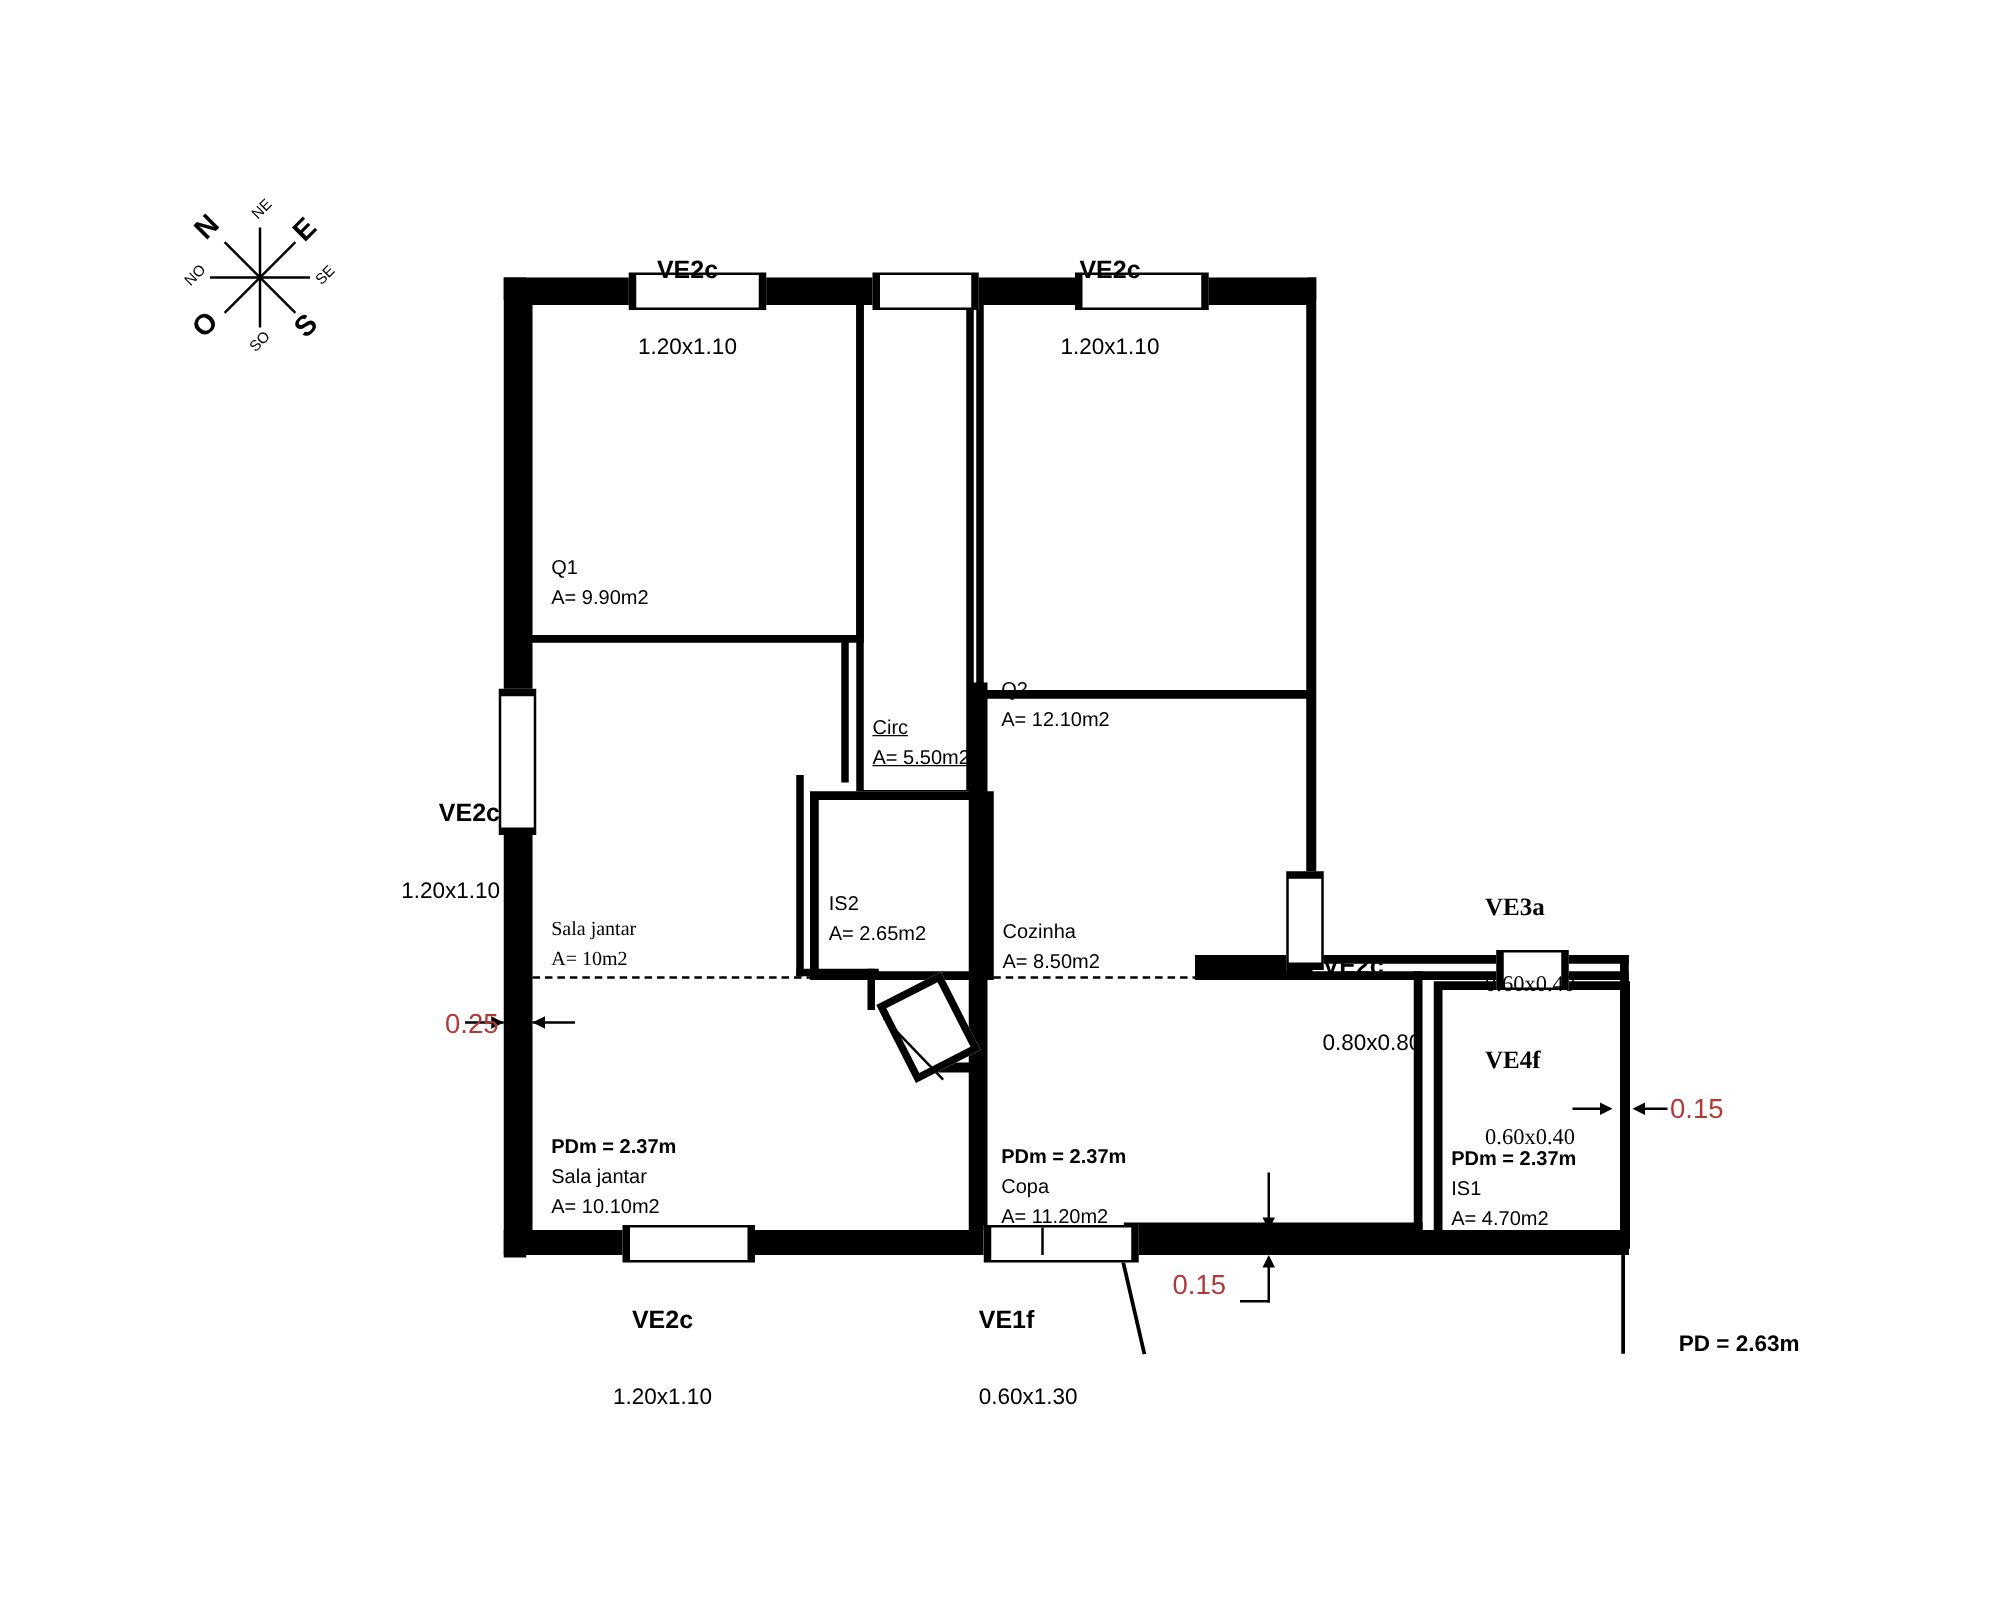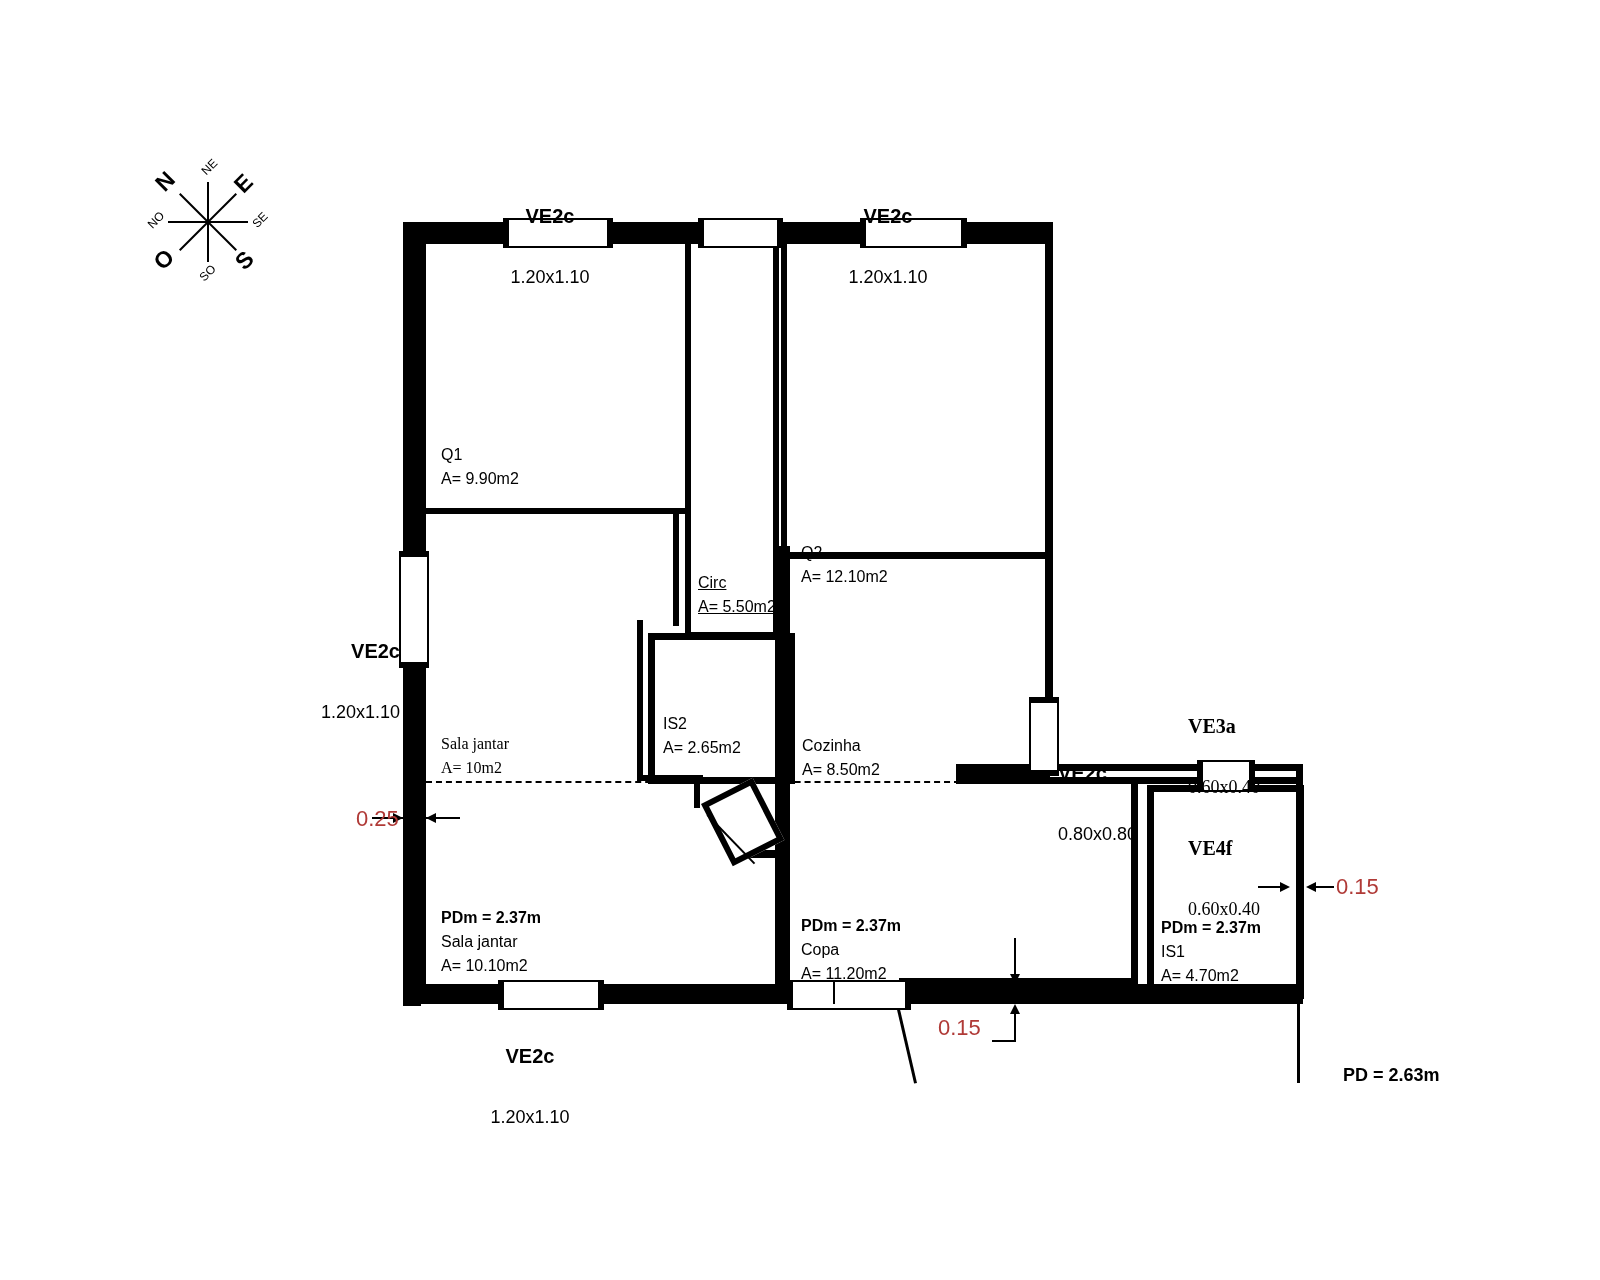--- a/index.html
+++ b/index.html
@@ -106,20 +106,24 @@
     <div class="size">1.20x1.10</div>
   </div>
   <div class="wlbl rgt" style="left:302px;top:603px;width:98px;">
     <div class="code">VE2c</div>
     <div class="size">1.20x1.10</div>
   </div>
   <div class="wlbl ctr" style="left:450px;top:1008px;width:160px;">
     <div class="code">VE2c</div>
     <div class="size">1.20x1.10</div>
   </div>
+  <div class="wlbl" style="left:783px;top:1008px;">
+    <div class="code">VE1f</div>
+    <div class="size">0.60x1.30</div>
+  </div>
   <div class="wlbl" style="left:1058px;top:725px;">
     <div class="code">VE2c</div>
     <div class="size">0.80x0.80</div>
   </div>
   <div class="wlbl" style="left:1188px;top:678px;font-family:Liberation Serif, serif;">
     <div class="code">VE3a</div>
     <div class="size">0.60x0.40</div>
     <div class="code">VE4f</div>
     <div class="size">0.60x0.40</div>
   </div>

